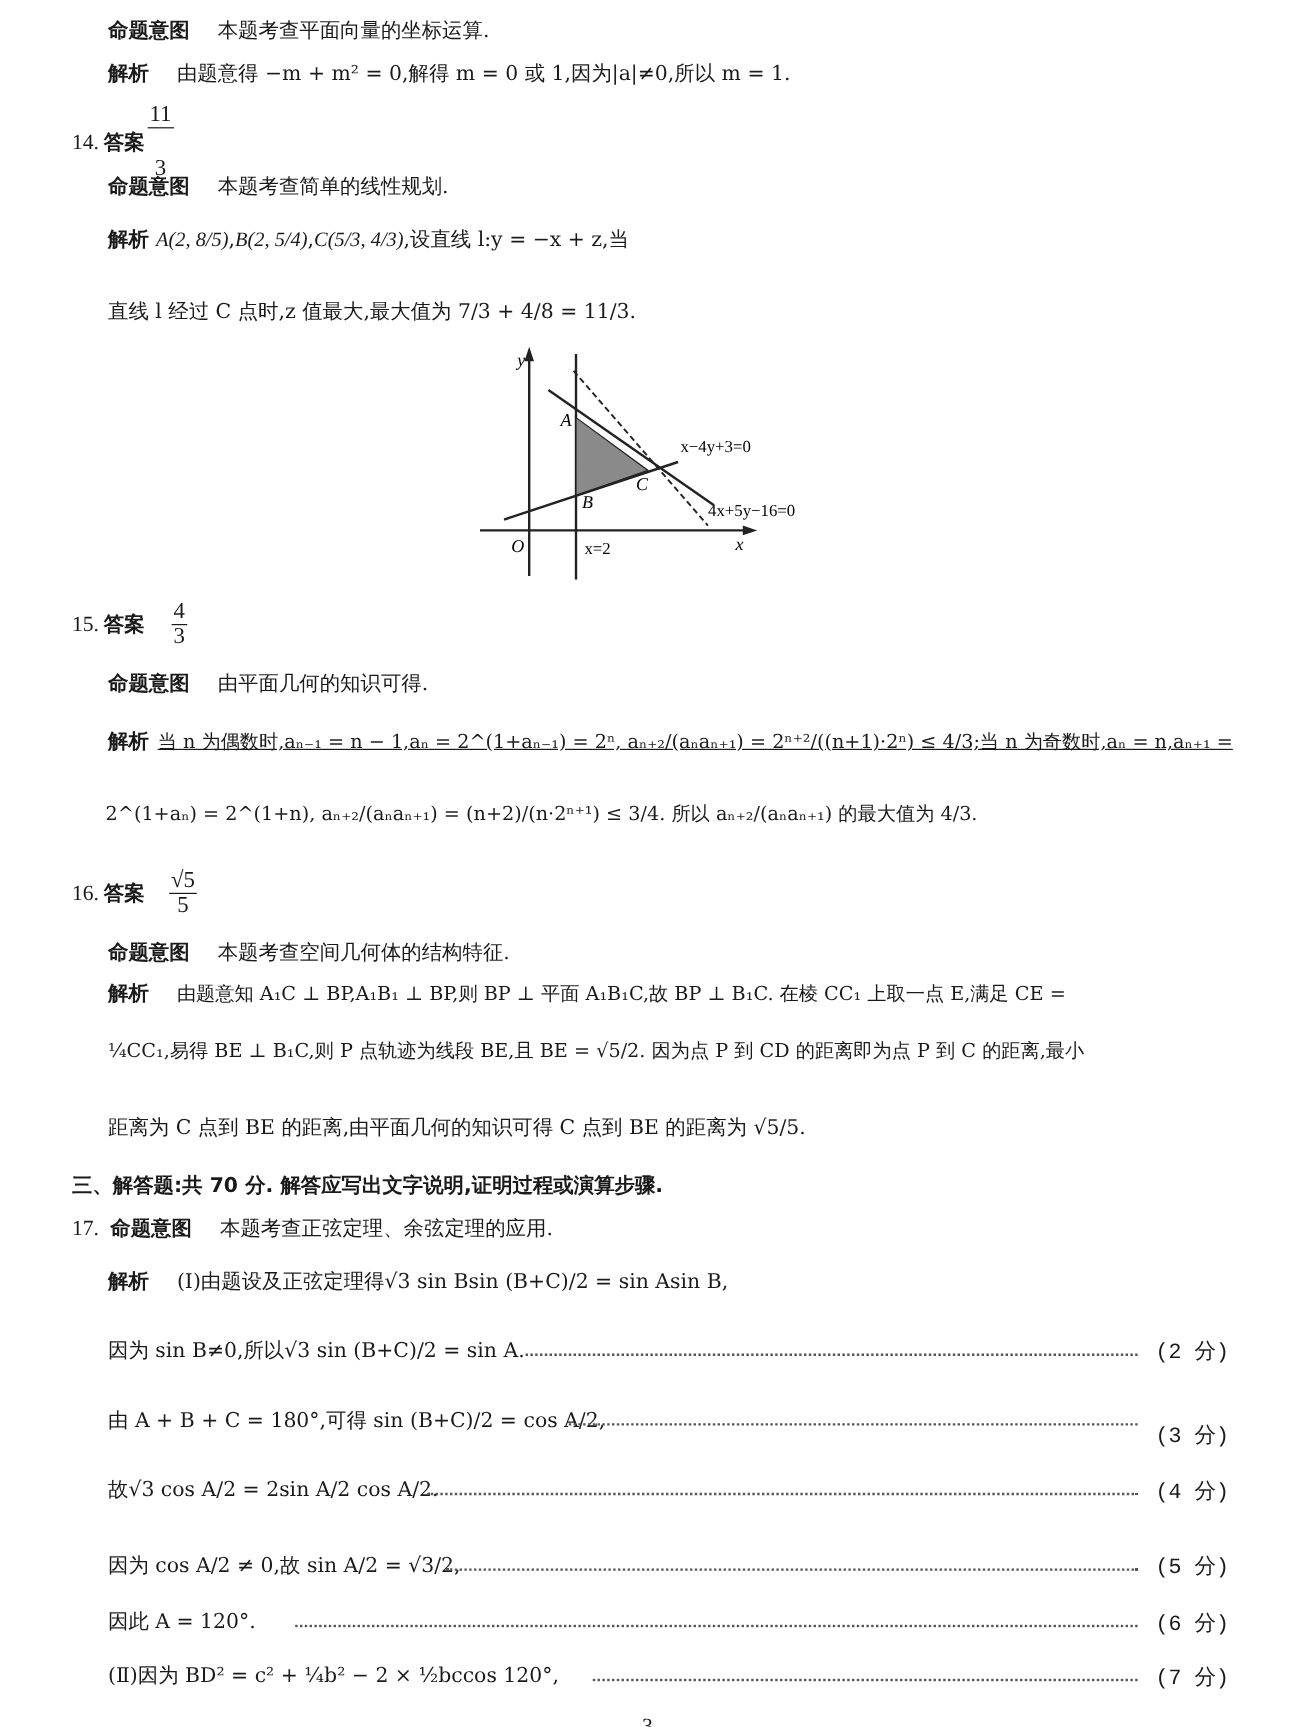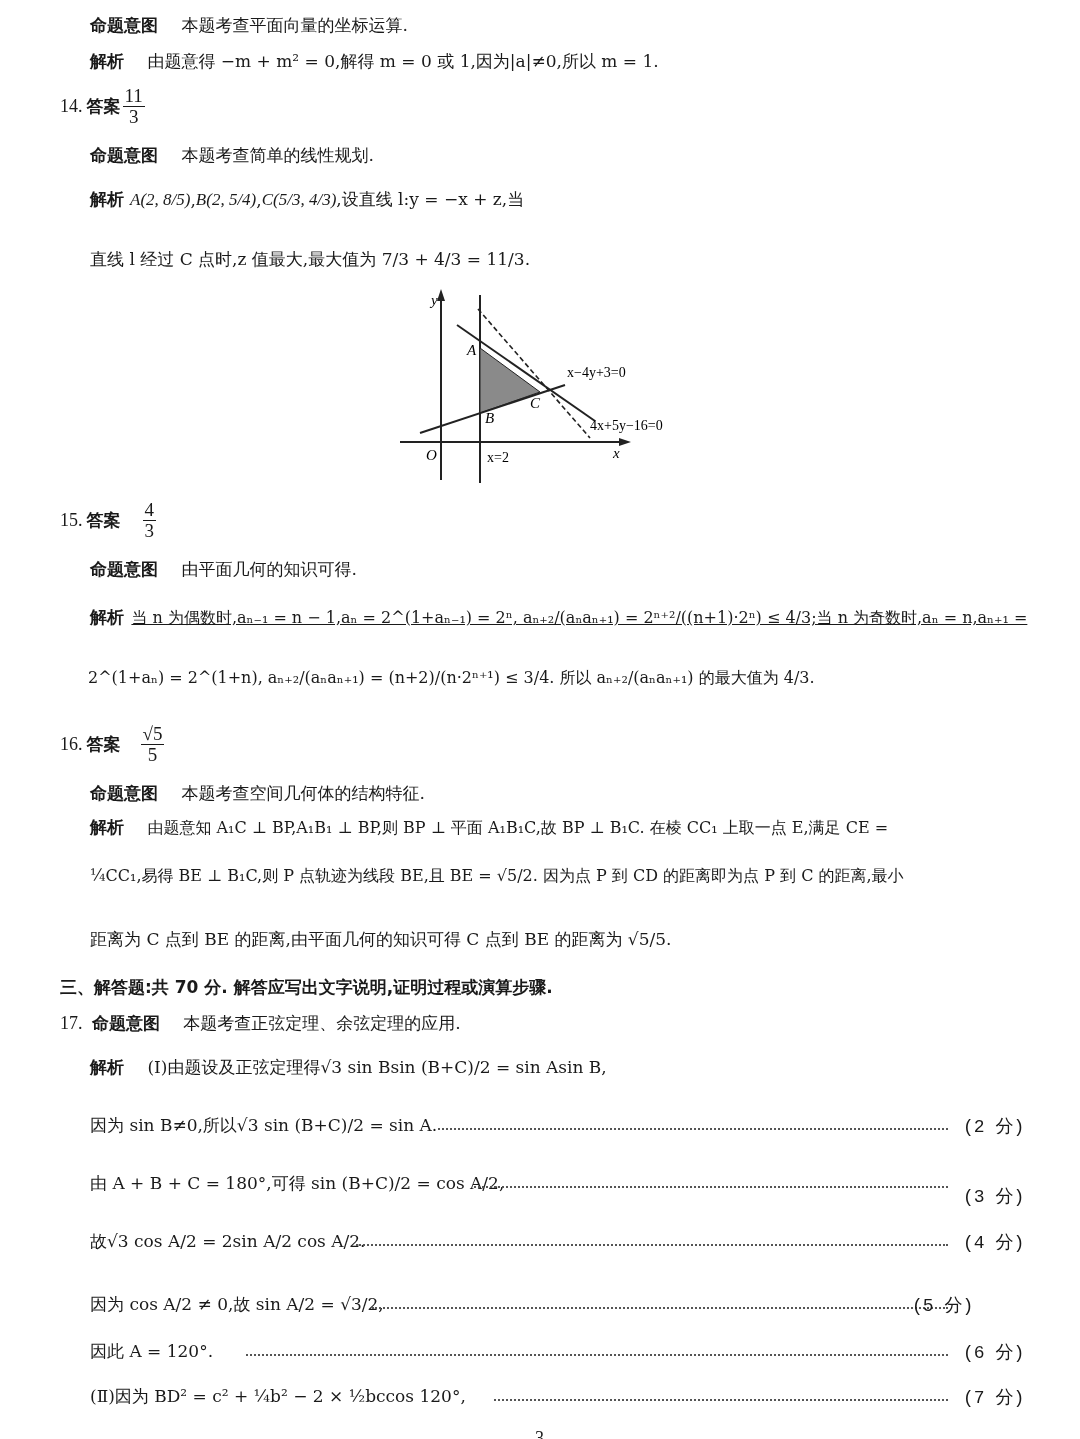--- a/index.html
+++ b/index.html
@@ -35,39 +35,39 @@
   <span class="txt" style="margin-left:18px;text-align:center;">本题考查平面向量的坐标运算.</span>
 </div>
 <div class="abs" style="left:90px; top:50px;">
   <span class="lbl">解析</span>
   <span class="txt" style="margin-left:18px;">由题意得 −m + m² = 0,解得 m = 0 或 1,因为|a|≠0,所以 m = 1.</span>
 </div>
 
 <div class="abs" style="left:60px; top:86px; display:flex; align-items:center;">
   <span class="num">14.</span>
   <span class="lbl" style="margin-left:4px;">答案</span>
-  <span class="frac bigfrac" style="">
+  <span class="frac bigfrac" style="gap:24px;">
     <span class="n">11</span>
     <span class="d">3</span>
   </span>
 </div>
 <div class="abs" style="left:90px; top:144px;">
   <span class="lbl">命题意图</span>
   <span class="txt" style="margin-left:18px;">本题考查简单的线性规划.</span>
 </div>
 <div class="abs" style="left:90px; top:188px; display:flex; align-items:center;">
   <span class="lbl">解析</span>
   <span class="txt it" style="margin-left:6px;">A(2, 8/5)</span>
   <span class="txt">,</span>
   <span class="txt it">B(2, 5/4)</span>
   <span class="txt">,</span>
   <span class="txt it">C(5/3, 4/3)</span>
   <span class="txt">,设直线 l:y = −x + z,当</span>
 </div>
-<div class="abs txt" style="left:90px; top:248px;">直线 l 经过 C 点时,z 值最大,最大值为 7/3 + 4/3 = 11/3.</div>
+<div class="abs txt" style="left:90px; top:248px;">直线 l 经过 C 点时,z 值最大,最大值为 7/3 + 4/8 = 11/3.</div>
 
 <svg class="abs" style="left:395px; top:285px;" width="300" height="200" viewBox="0 0 300 200">
 
   <line x1="46" y1="195" x2="46" y2="10" stroke="#222" stroke-width="2"></line>
   <polygon points="46,4 42,16 50,16" fill="#222"></polygon>
 
   <line x1="5" y1="157" x2="228" y2="157" stroke="#222" stroke-width="2"></line>
   <polygon points="236,157 224,153 224,161" fill="#222"></polygon>
 
   <line x1="85" y1="10" x2="85" y2="198" stroke="#222" stroke-width="2"></line>
@@ -146,21 +146,21 @@
 <div class="abs txt" style="left:90px; top:1172px;">由 A + B + C = 180°,可得 sin (B+C)/2 = cos A/2,</div>
 <div class="dots" style="left:474px; right:132px; top:1186px;"></div>
 <div class="abs score" style="left:963px; top:1184px;">(3 分)</div>
 
 <div class="abs txt" style="left:90px; top:1230px;">故√3 cos A/2 = 2sin A/2 cos A/2.</div>
 <div class="dots" style="left:356px; right:132px; top:1244px;"></div>
 <div class="abs score" style="left:963px; top:1230px;">(4 分)</div>
 
 <div class="abs txt" style="left:90px; top:1293px;">因为 cos A/2 ≠ 0,故 sin A/2 = √3/2,</div>
 <div class="dots" style="left:372px; right:132px; top:1307px;"></div>
-<div class="abs score" style="left:912px; top:1293px;text-align:center;">(5 分)</div>
+<div class="abs score" style="left:963px; top:1293px;text-align:center;">(5 分)</div>
 
 <div class="abs txt" style="left:90px; top:1340px;">因此 A = 120°.</div>
 <div class="dots" style="left:246px; right:132px; top:1354px;"></div>
 <div class="abs score" style="left:963px; top:1340px;">(6 分)</div>
 
 <div class="abs txt" style="left:90px; top:1385px;">(Ⅱ)因为 BD² = c² + ¼b² − 2 × ½bccos 120°,</div>
 <div class="dots" style="left:494px; right:132px; top:1399px;"></div>
 <div class="abs score" style="left:963px; top:1385px;">(7 分)</div>
 
 <div class="abs num" style="left:535px; top:1428px;">3</div>

